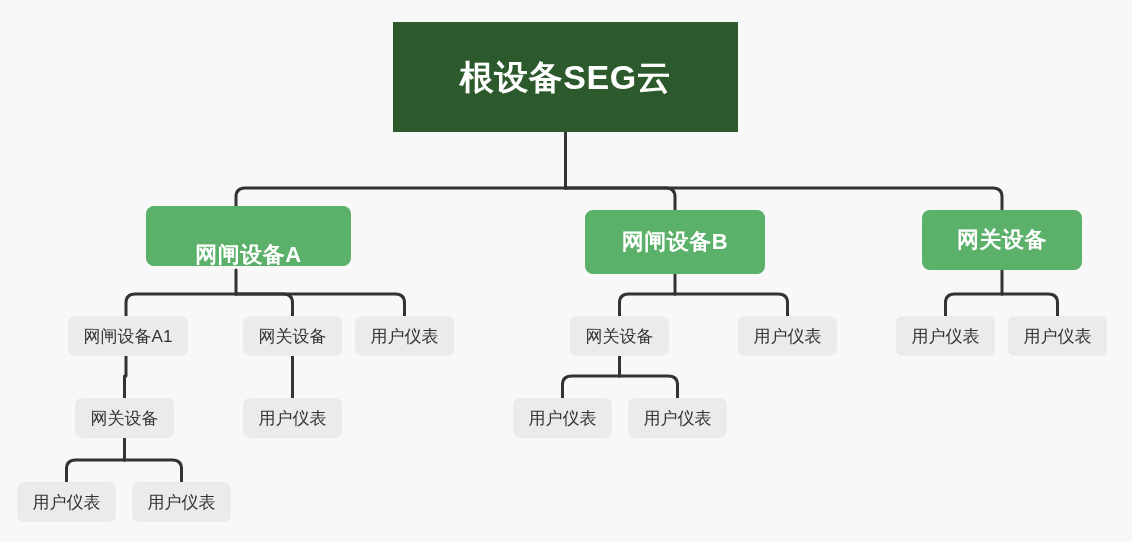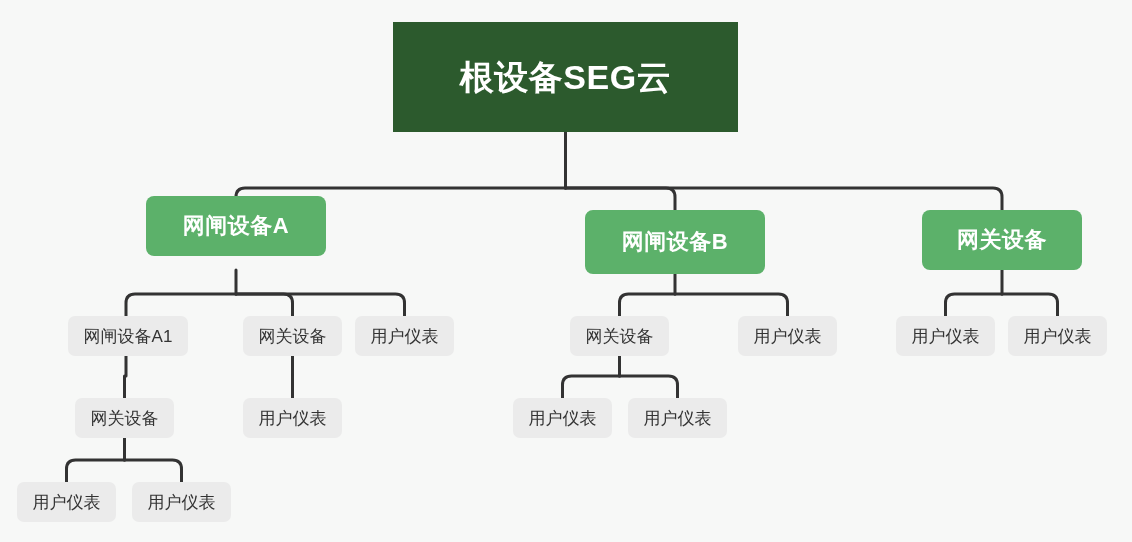--- a/index.html
+++ b/index.html
@@ -87,21 +87,21 @@
       <path d="M 619.5 376 L 571.5 376 Q 562.5 376 562.5 385 L 562.5 398" fill="none" stroke="#333333" stroke-width="3" stroke-linecap="round"></path>
       <path d="M 619.5 376 L 668.5 376 Q 677.5 376 677.5 385 L 677.5 398" fill="none" stroke="#333333" stroke-width="3" stroke-linecap="round"></path>
       <path d="M 1002 270 L 1002 294" fill="none" stroke="#333333" stroke-width="3" stroke-linecap="round"></path>
       <path d="M 1002 294 L 954.5 294 Q 945.5 294 945.5 303 L 945.5 316" fill="none" stroke="#333333" stroke-width="3" stroke-linecap="round"></path>
       <path d="M 1002 294 L 1048.5 294 Q 1057.5 294 1057.5 303 L 1057.5 316" fill="none" stroke="#333333" stroke-width="3" stroke-linecap="round"></path>
     </svg>
   <div id="node-layer">
       <div class="node root" style="left: 393px; top: 22px; width: 345px; height: 110px;">
         <span>根设备SEG云</span>
       </div>
-      <div class="node level2" style="left: 146px; top: 196px; width: 180px; height: 60px;">
+      <div class="node level2" style="left: 146px; top: 206px; width: 205px; height: 60px; align-items: flex-end;">
         <span>网闸设备A</span>
       </div>
       <div class="node level2" style="left: 585px; top: 210px; width: 180px; height: 64px;">
         <span>网闸设备B</span>
       </div>
       <div class="node level2" style="left: 922px; top: 210px; width: 160px; height: 60px;">
         <span>网关设备</span>
       </div>
       <div class="node leafbox" style="left: 68px; top: 316px; width: 120px; height: 40px;">
         <span>网闸设备A1</span>

